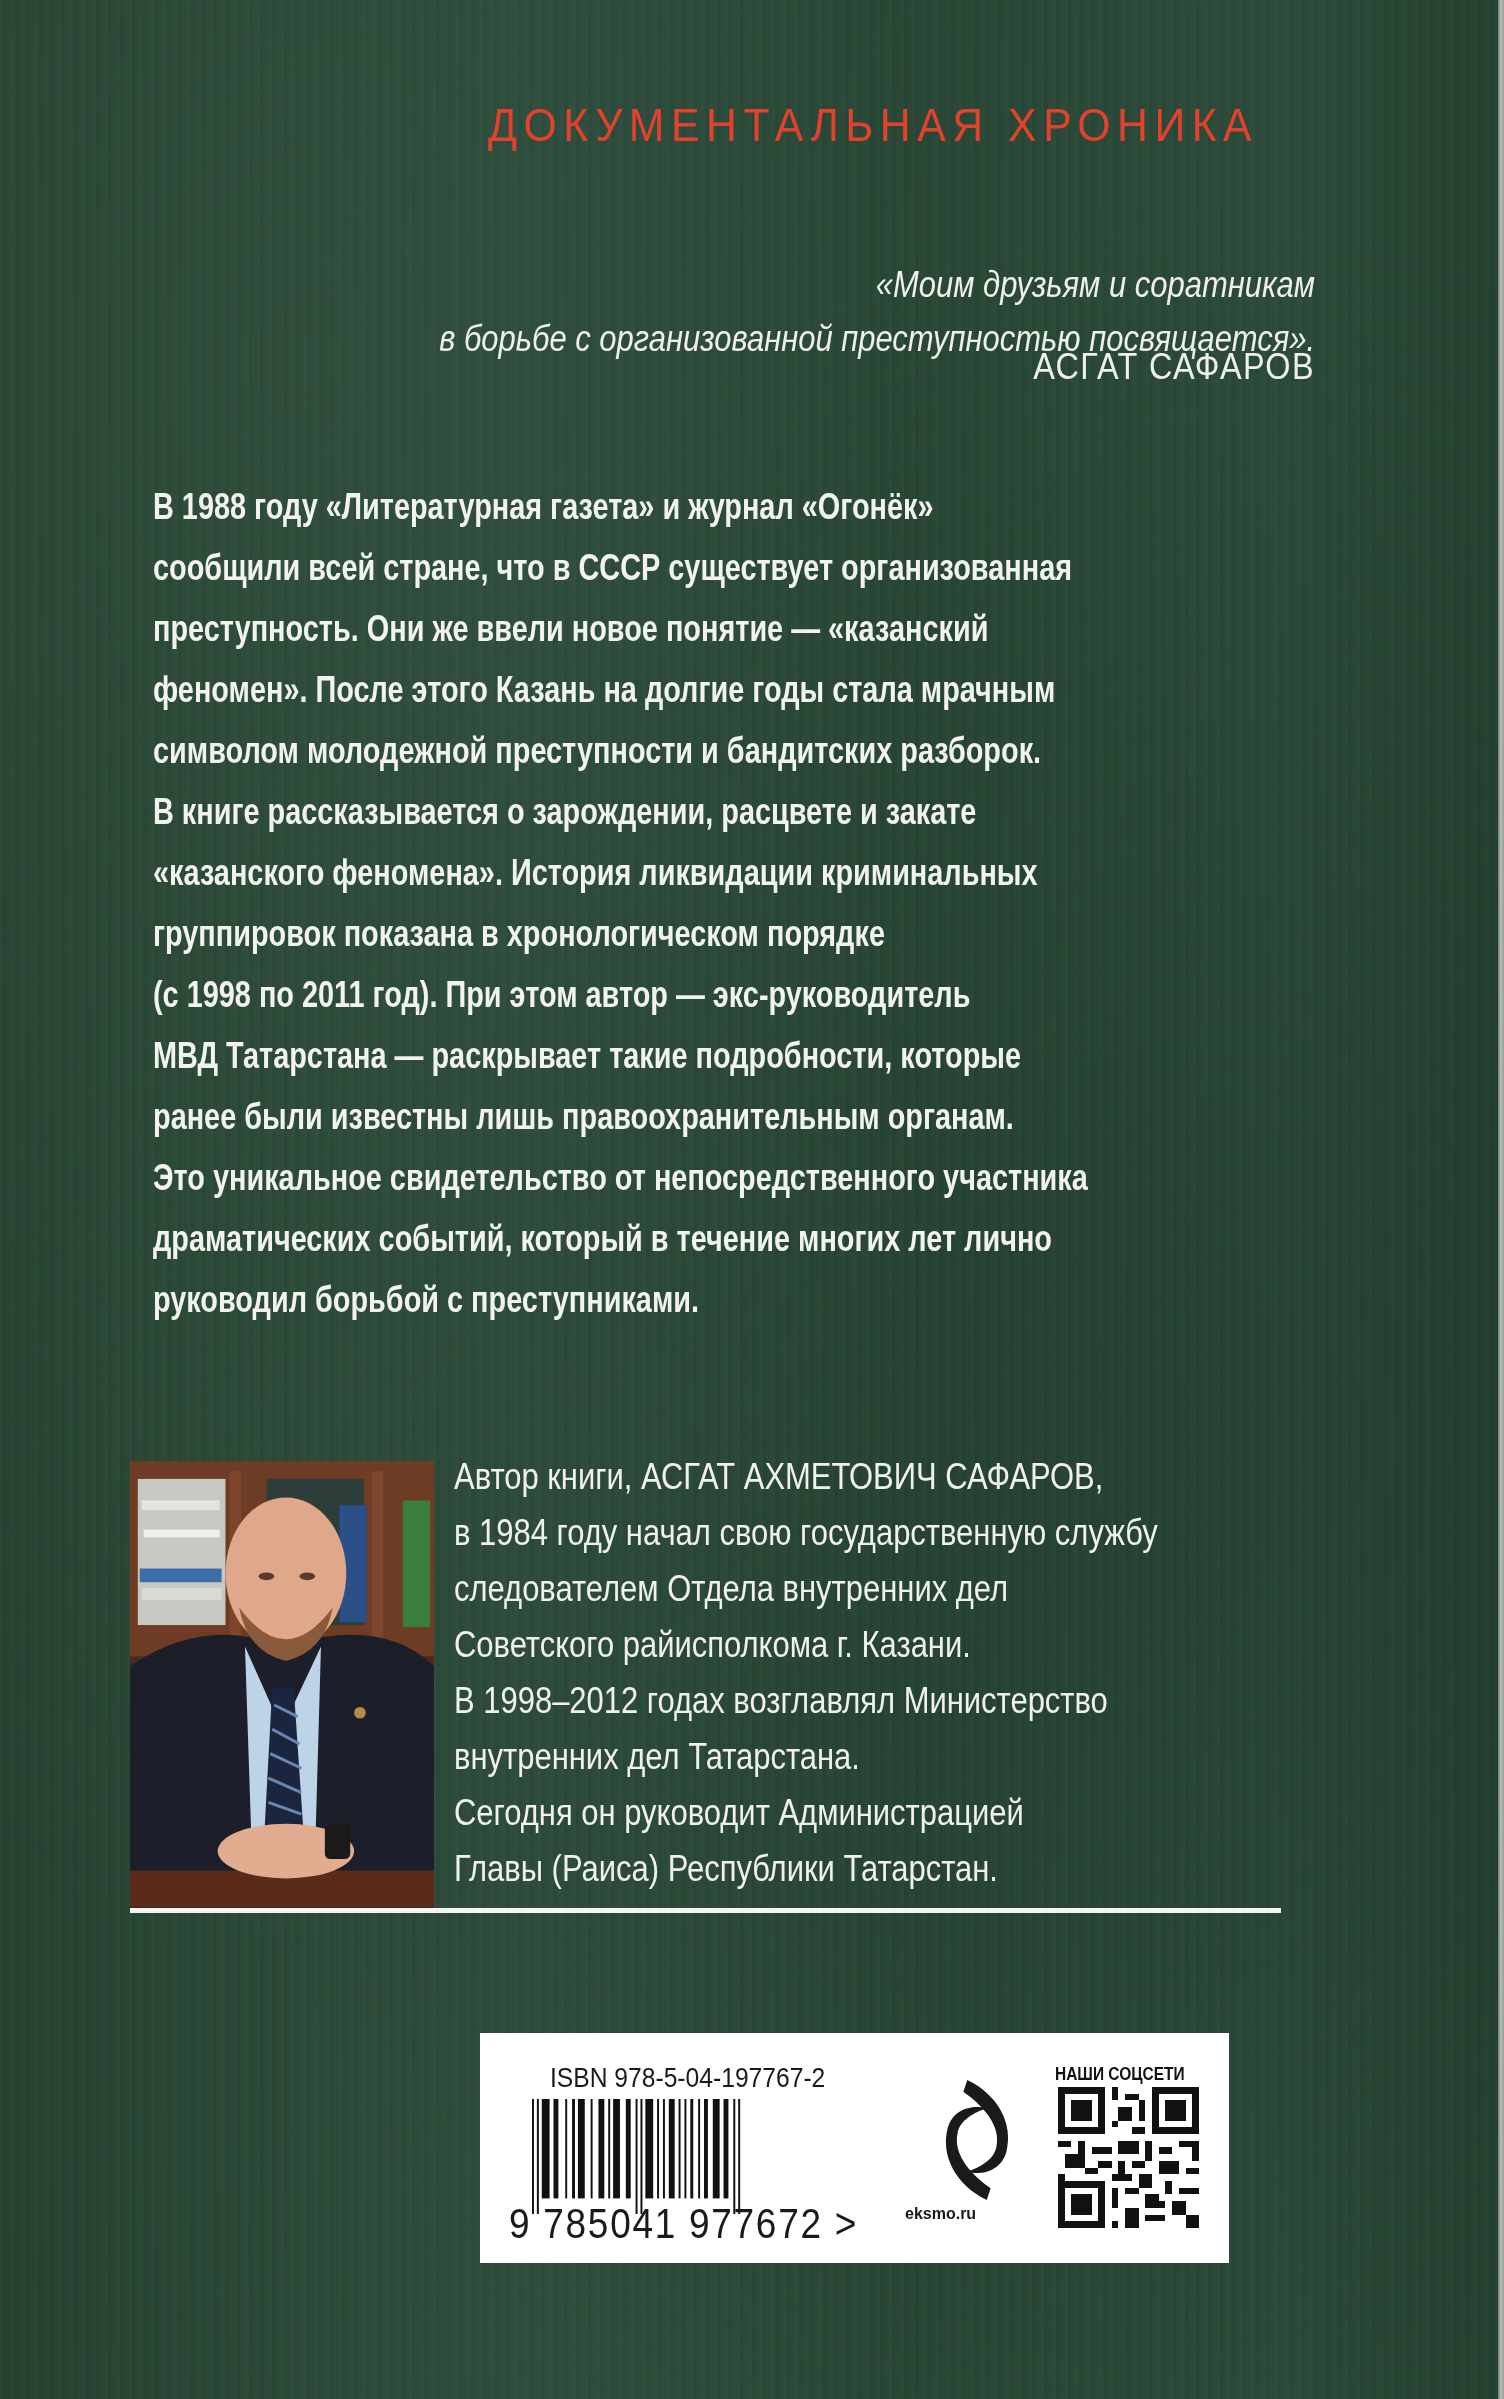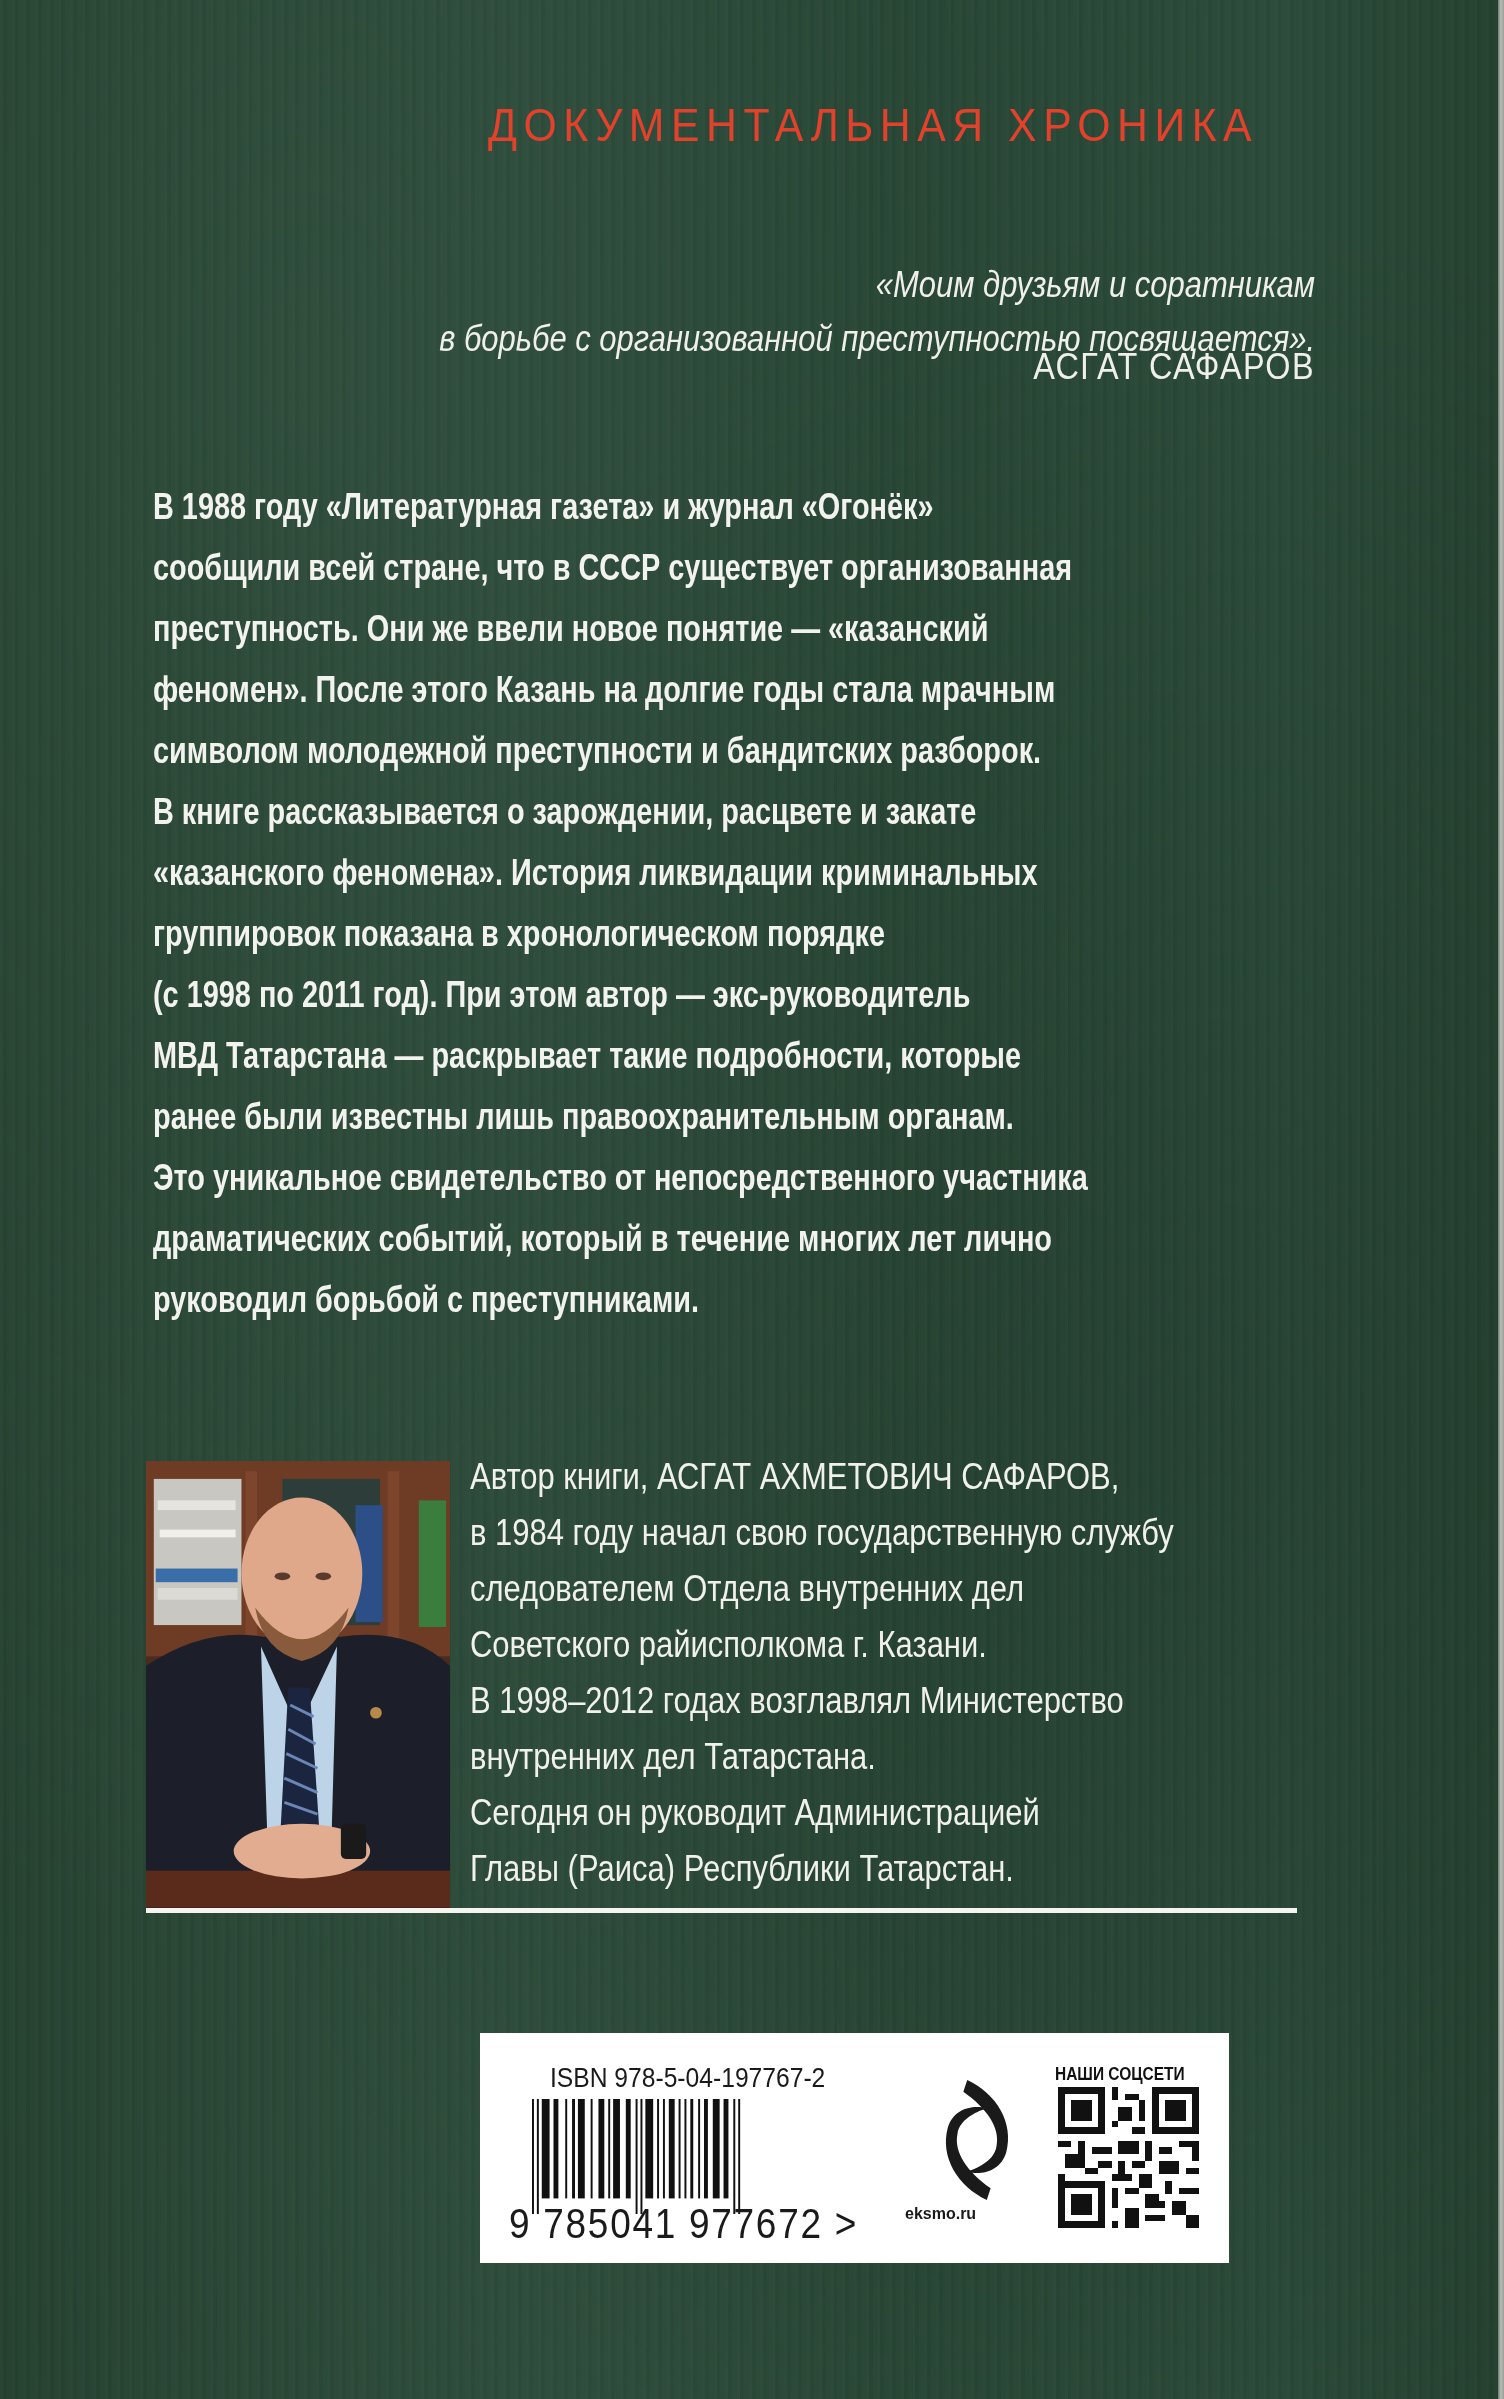--- a/index.html
+++ b/index.html
@@ -38,21 +38,21 @@
   .dedication-author {
     position: absolute; right: 190px; top: 346px;
     font-size: 36px; letter-spacing: 1.5px; color: #f0f0ea; white-space: nowrap;
     transform: scaleX(0.9); transform-origin: right center;
   }
   .annotation {
     position: absolute; left: 153px; top: 476px; width: 1365px;
     font-size: 37px; font-weight: bold; line-height: 61px; color: #f2f2ee;
   }
   .annotation .line { display: block; white-space: nowrap; transform: scaleX(0.78); transform-origin: left center; }
-  .author-block { position: absolute; left: 146px; top: 1461px; width: 1161px; height: 458px; padding-left: 24px; }
+  .author-block { position: absolute; left: 130px; top: 1461px; width: 1161px; height: 458px; padding-left: 24px; }
   .author-photo {
     position: absolute; left: 0; top: 0; width: 304px; height: 447px; overflow: hidden;
     background: linear-gradient(180deg, #6b3a26 0%, #7b4530 30%, #4a2a1e 45%, #1f2330 55%, #1a1e29 100%);
   }
   .author-bio {
     position: absolute; left: 324px; top: -11.7px; width: 878px;
     font-size: 36px; line-height: 56px; color: #f1f1ec;
   }
   .author-bio .line { display: block; white-space: nowrap; transform: scaleX(0.86); transform-origin: left center; }
   .author-rule {

